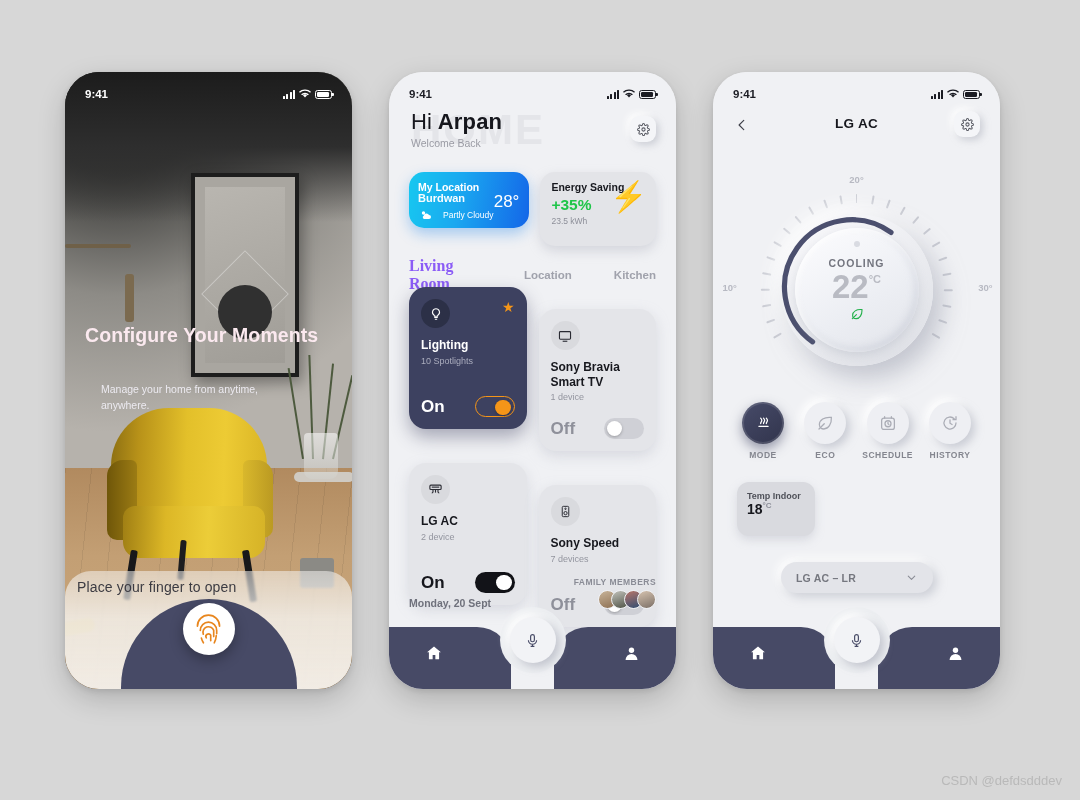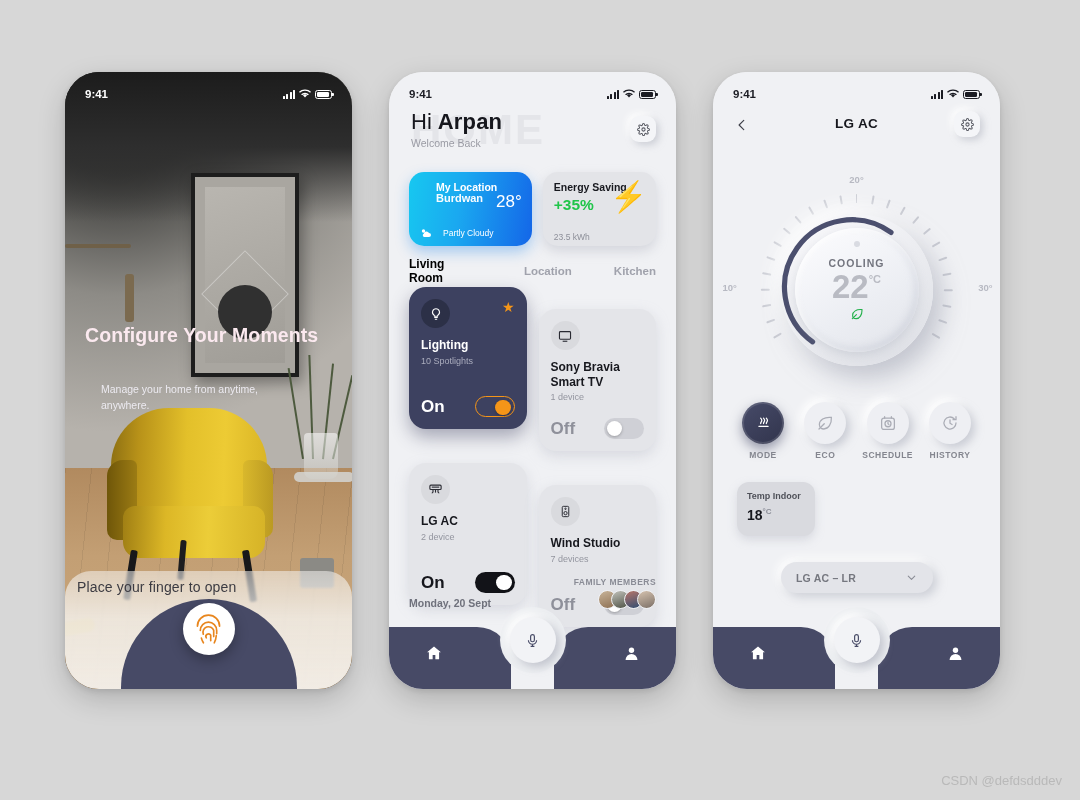--- a/index.html
+++ b/index.html
@@ -134,40 +134,40 @@
   .greet .hi .light { font-weight:400; }
   .greet .wb { font-size:10.5px; color:#9a9ba4; margin-top:2px; font-weight:500; }
   .gear-btn {
     position:absolute; right:20px; top:44px; width:26px; height:26px; border-radius:9px;
     background:#f4f5f8; display:flex; align-items:center; justify-content:center;
     box-shadow: 3px 3px 7px rgba(175,178,190,.55), -3px -3px 7px rgba(255,255,255,.95);
     z-index:3;
   }
   .cards-row { position:absolute; left:20px; right:20px; top:100px; display:flex; gap:11px; }
   .weather-card {
-    width:134px; height:74px; border-radius:15px; padding:9px 27px; position:relative;
+    width:134px; height:56px; border-radius:15px; padding:9px 9px; position:relative;
     background: linear-gradient(100deg,#17c8f0 0%, #1aa8f0 42%, #1466e8 100%);
     color:#fff; box-shadow: 0 6px 14px rgba(26,130,232,.35);
   }
   .weather-card .loc { font-size:10.5px; font-weight:700; }
   .weather-card .city { font-size:11px; font-weight:700; opacity:.97; margin-top:-1px; }
   .weather-card .temp { position:absolute; right:10px; top:20px; font-size:17px; font-weight:400; }
   .weather-card .cond { position:absolute; left:11px; bottom:8px; font-size:8.5px; display:flex; align-items:center; gap:11px; }
   .energy-card {
     width:128px; height:74px; border-radius:15px; padding:9px 11px; position:relative;
     background:#e3e4e8; box-shadow: 0 5px 12px rgba(170,173,185,.40);
   }
   .energy-card .t { font-size:10.5px; font-weight:700; color:#17181e; }
   .energy-card .pct { font-size:15.5px; font-weight:800; color:#20c54a; margin-top:3px; }
-  .energy-card .kwh { font-size:8.5px; color:#8d8f99; margin-top:18px; }
+  .energy-card .kwh { font-size:8.5px; color:#8d8f99; margin-top:2px; }
   .bolt { position:absolute; right:8px; top:10px; font-size:30px; line-height:1; }
 
   .rooms { position:absolute; left:20px; right:20px; top:185px; display:flex; align-items:center; }
   .room { font-size:11.5px; color:#a0a2ac; font-weight:600; position:relative; }
-  .room.active { color:#000000; font-weight:800; font-size:12px; }
+  .room.active { color:#8b5cf6; font-weight:800; font-size:16px;font-family:Liberation Serif, serif; }
   .room .dot { position:absolute; left:50%; margin-left:-2.5px; bottom:-9px; width:5px; height:5px; border-radius:50%; background:#f59518; }
   .room:nth-child(2){ margin-left:50px; }
   .room:nth-child(3){ margin-left:42px; }
 
   .grid { position:absolute; left:20px; right:20px; top:215px; display:grid;
           grid-template-columns:1fr 1fr; gap:12px; }
   .dev {
     border-radius:17px; padding:12px; height:142px; position:relative;
     background:#e4e5e9; box-shadow: 0 5px 14px rgba(170,173,185,.35);
   }
@@ -264,21 +264,21 @@
             background:#eeeff3; display:flex; align-items:center; justify-content:center;
             box-shadow: 4px 4px 9px rgba(172,175,188,.55), -4px -4px 9px rgba(255,255,255,.95); }
   .mode-item.active .mode-c { background: linear-gradient(145deg,#474b69,#31344c); color:#fff;
             box-shadow: 0 5px 12px rgba(60,64,95,.50), inset 0 0 0 2px rgba(255,255,255,.12); }
   .mode-l { font-size:8.5px; color:#84868f; letter-spacing:.5px; margin-top:6px; font-weight:600; }
 
   .stats { position:absolute; left:24px; right:24px; top:410px; display:flex; justify-content:space-between; }
   .stat { width:78px; height:54px; border-radius:12px; background:#d9dadf; padding:9px 10px;
           box-shadow: 0 4px 10px rgba(170,173,185,.35); }
   .stat .k { font-size:9px; color:#4f5159; font-weight:600; }
-  .stat .v { margin-top:6px; font-size:14px; font-weight:800; color:#16171d; }
+  .stat .v { margin-top:0; font-size:14px; font-weight:800; color:#16171d; }
   .stat .v sup { font-size:8px; font-weight:600; color:#8d8f99; }
   .stat .v .grade { font-size:9px; font-weight:500; color:#8d8f99; }
 
   .selector { position:absolute; left:68px; width:152px; top:490px; height:31px; border-radius:16px;
     background:#e3e4e9; display:flex; align-items:center; justify-content:space-between;
     padding:0 15px; box-shadow: 4px 4px 10px rgba(172,175,188,.50), -4px -4px 10px rgba(255,255,255,.90); }
   .selector .sv { font-size:10.5px; color:#75777f; font-weight:600; letter-spacing:.2px; }
 
   .credit { position:absolute; right:18px; bottom:12px; font-size:13px; color:#b9b9b9; font-weight:400; }
 </style>
@@ -480,21 +480,21 @@
         </div>
 
         <div class="dev offset">
           <div class="dev-ico">
             <svg width="13" height="13" viewBox="0 0 24 24" fill="none" stroke="#2a2b33" stroke-width="1.8">
               <rect x="6" y="2.5" width="12" height="19" rx="2"></rect>
               <circle cx="12" cy="15" r="3"></circle>
                 <circle cx="12" cy="7" r="1.3"></circle>
             </svg>
           </div>
-          <div class="name">Wind Studio</div>
+          <div class="name">Sony Speed</div>
           <div class="cnt">7 devices</div>
           <div class="foot">
             <span class="st off">Off</span>
             <span class="sw off">
                 <span class="kn"></span>
               </span>
           </div>
         </div>
       </div>
 

